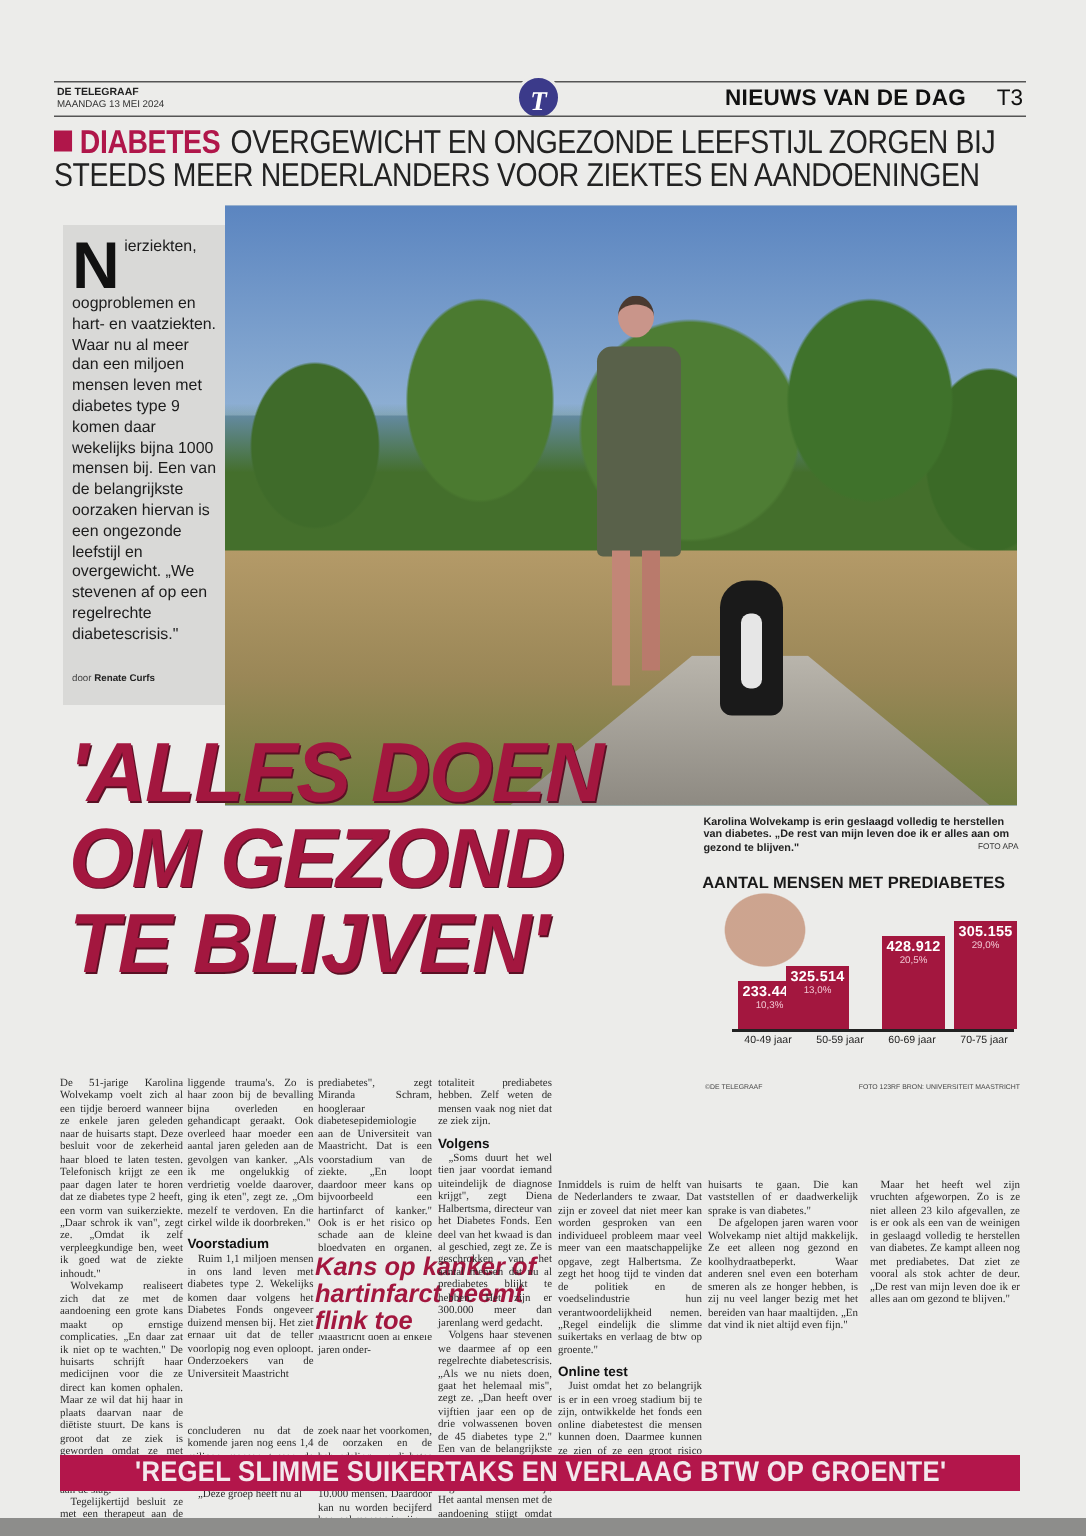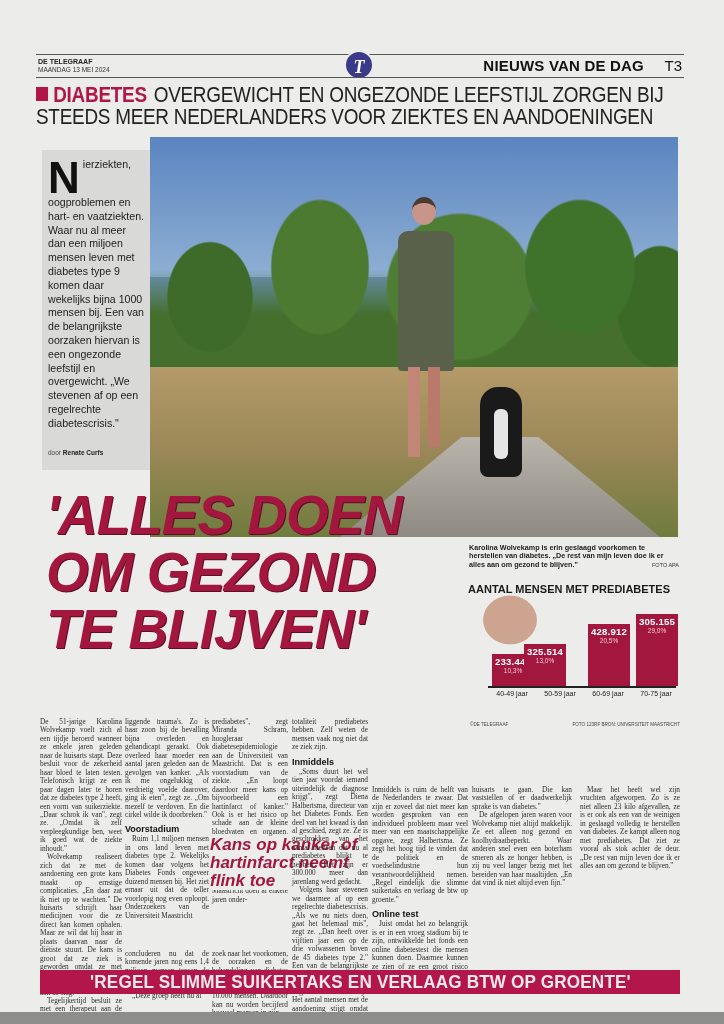--- a/index.html
+++ b/index.html
@@ -136,21 +136,21 @@
     <div class="dog"></div>
   </div>
 
   <div class="headline">
     <span>'ALLES DOEN</span>
     <span>OM GEZOND</span>
     <span>TE BLIJVEN'</span>
   </div>
 
   <div class="caption">
-    <span>Karolina Wolvekamp is erin geslaagd voorkomen te herstellen van diabetes. „De rest van mijn leven doe ik er alles aan om gezond te blijven."</span>
+    <span>Karolina Wolvekamp is erin geslaagd volledig te herstellen van diabetes. „De rest van mijn leven doe ik er alles aan om gezond te blijven."</span>
     <span class="credit">FOTO APA</span>
   </div>
 
   <div class="chart">
     <div class="hand"></div>
     <div class="title">AANTAL MENSEN MET PREDIABETES</div>
     <div class="bars">
       <div class="bar" style="left:6px;height:32px;">
         <span class="val">233.448</span>
         <span class="pct">10,3%</span>
@@ -201,21 +201,21 @@
   <div class="col col3b" style="left:212px;top:906px;width:76px;">
     <p class="first">zoek naar het voorkomen, de oorzaken en de behandeling van diabetes type 2. Zij volgen daarvoor een groep van 10.000 mensen. Daardoor kan nu worden becijferd hoeveel mensen in zijn</p>
   </div>
   <div class="col col2b" style="left:125px;top:906px;width:84px;">
     <p class="first">concluderen nu dat de komende jaren nog eens 1,4 miljoen mensen tussen de 40 en 75 jaar een grote kans lopen ziek te worden.</p>
     <p>„Deze groep heeft nu al</p>
   </div>
 
   <div class="col col4" style="left:292px;width:76px;">
     <p class="first">totaliteit prediabetes hebben. Zelf weten de mensen vaak nog niet dat ze ziek zijn.</p>
-    <h3>Inmiddels</h3>
+    <h3>Volgens</h3>
     <p>„Soms duurt het wel tien jaar voordat iemand uiteindelijk de diagnose krijgt", zegt Diena Halbertsma, directeur van het Diabetes Fonds. Een deel van het kwaad is dan al geschied, zegt ze. Ze is geschrokken van het aantal mensen dat nu al prediabetes blijkt te hebben. Het zijn er 300.000 meer dan jarenlang werd gedacht.</p>
     <p>Volgens haar stevenen we daarmee af op een regelrechte diabetescrisis. „Als we nu niets doen, gaat het helemaal mis", zegt ze. „Dan heeft over vijftien jaar een op de drie volwassenen boven de 45 diabetes type 2." Een van de belangrijkste oorzaken van prediabetes en suikerziekte is een ongezonde levensstijl. Het aantal mensen met de aandoening stijgt omdat meer mensen met overgewicht kampen.</p>
   </div>
 
   <div class="col col5" style="left:372px;width:96px;top:742px;">
     <p class="first">Inmiddels is ruim de helft van de Nederlanders te zwaar. Dat zijn er zoveel dat niet meer kan worden gesproken van een individueel probleem maar veel meer van een maatschappelijke opgave, zegt Halbertsma. Ze zegt het hoog tijd te vinden dat de politiek en de voedselindustrie hun verantwoordelijkheid nemen. „Regel eindelijk die slimme suikertaks en verlaag de btw op groente."</p>
     <h3>Online test</h3>
     <p>Juist omdat het zo belangrijk is er in een vroeg stadium bij te zijn, ontwikkelde het fonds een online diabetestest die mensen kunnen doen. Daarmee kunnen ze zien of ze een groot risico lopen op de ziekte. „Als dat zo is, raden we aan naar de</p>
   </div>
 

